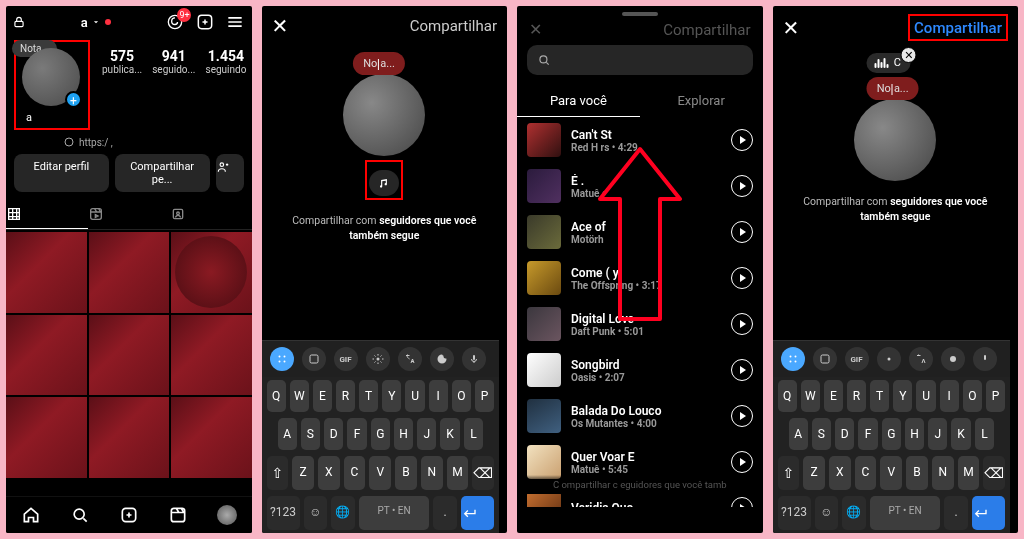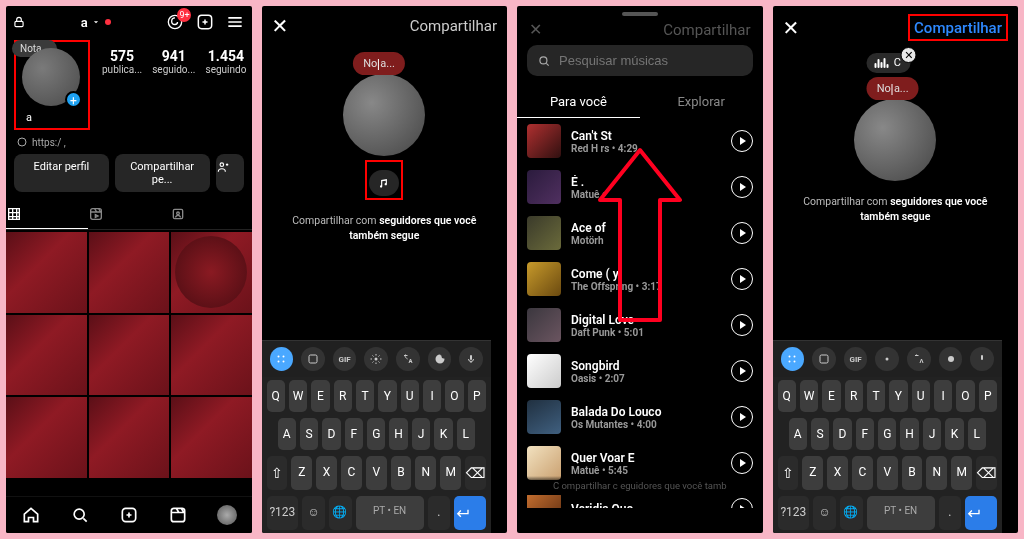--- a/index.html
+++ b/index.html
@@ -60,21 +60,21 @@
   }
   .nota-pill {
     position:absolute; top:-2px; left:-4px;
     background:#3a3a3a; color:#ddd; font-size:10px;
     padding:3px 8px; border-radius:12px;
   }
   .stats { display:flex; gap:10px; margin-left:4px; margin-top:8px;}
   .stat { text-align:center; }
   .stat .n { font-weight:700; font-size:14px; }
   .stat .l { font-size:10px; color:#ccc; }
-  .threads-line { font-size:10px; color:#aaa; padding:4px 10px 6px 10px; display:flex; gap:4px; align-items:center;}
+  .threads-line { font-size:10px; color:#aaa; padding:4px 10px 6px 10px; display:flex; gap:4px; align-items:center;margin-left:47px;}
   .p1-buttons { display:flex; gap:6px; padding:0 8px 8px 8px; }
   .pill-btn {
     background:#262626; color:#fff; border-radius:8px;
     font-size:11px; padding:6px 10px; text-align:center;
     flex:0 0 auto;
   }
   .pill-btn.grow { flex:1; }
   .pill-btn.sq { width:28px; padding:6px 0;}
   .p1-tabs { display:flex; border-bottom:1px solid #222; }
   .p1-tab { flex:1; text-align:center; padding:6px 0; color:#888;}
@@ -145,21 +145,21 @@
     width:16px; height:16px; border-radius:50%;
     background:#e8e8e8; color:#000; font-size:11px; line-height:16px;
     text-align:center; border:1px solid #000;
   }
 
   .share-line { color:#bbb; font-size:10.5px; text-align:center; padding:10px 14px; line-height:1.4;}
   .share-line b { color:#fff; font-weight:600; }
 
   
   .kbd {
-    position:absolute; bottom:0; left:0; right:16px;
+    position:absolute; bottom:0; left:0; right:8px;
     background:#222;
   }
   .kbd-tools {
     display:flex; gap:8px; padding:6px 8px; align-items:center;
     border-top:1px solid #333; background:#202020;
   }
   .ktool {
     width:24px; height:24px; border-radius:50%; background:#333;
     display:flex; align-items:center; justify-content:center; color:#ccc;
     font-size:10px;
@@ -499,21 +499,20 @@
   <div class="p3-handle"></div>
   <div class="p3-head">
     <span class="hx">✕</span>
     <span class="ht">Compartilhar</span>
   </div>
   <div class="p3-search">
     <svg width="14" height="14" viewBox="0 0 24 24" fill="none" stroke="#aaa" stroke-width="2">
         <circle cx="11" cy="11" r="6"></circle>
         <path d="M20 20l-4-4"></path>
       </svg>
-    <input placeholder="Pesquisar músicas" style="">
   </div>
   <div class="p3-tabs">
     <div class="p3-tab active">Para você</div>
     <div class="p3-tab">Explorar</div>
   </div>
   <div class="songs" style="height:390px; overflow:hidden;">
 
     <div class="song">
         <div class="songart art1"></div>
         <div class="meta">

